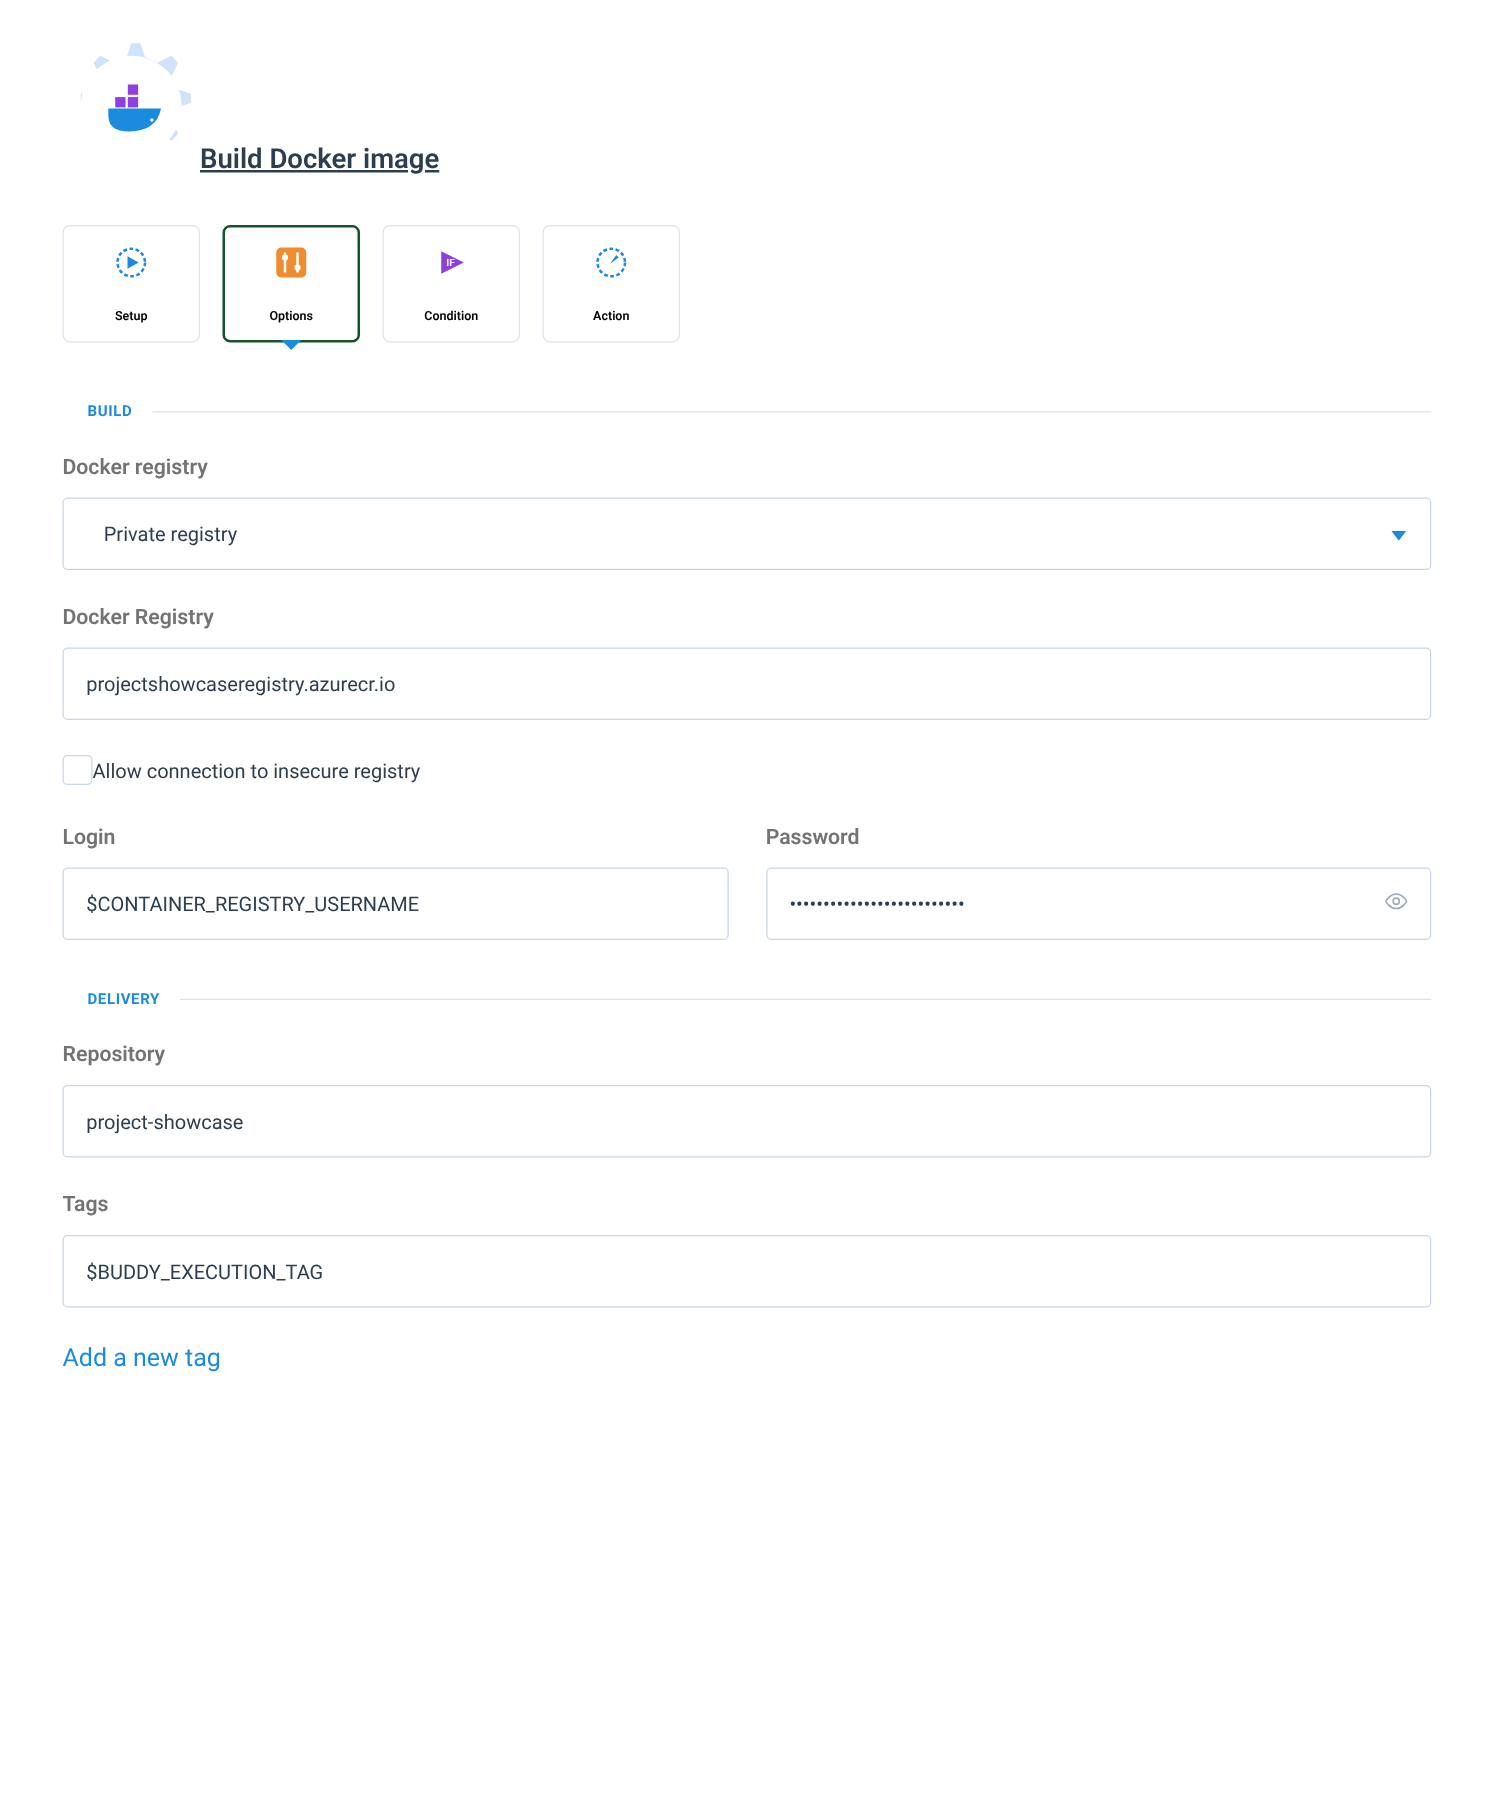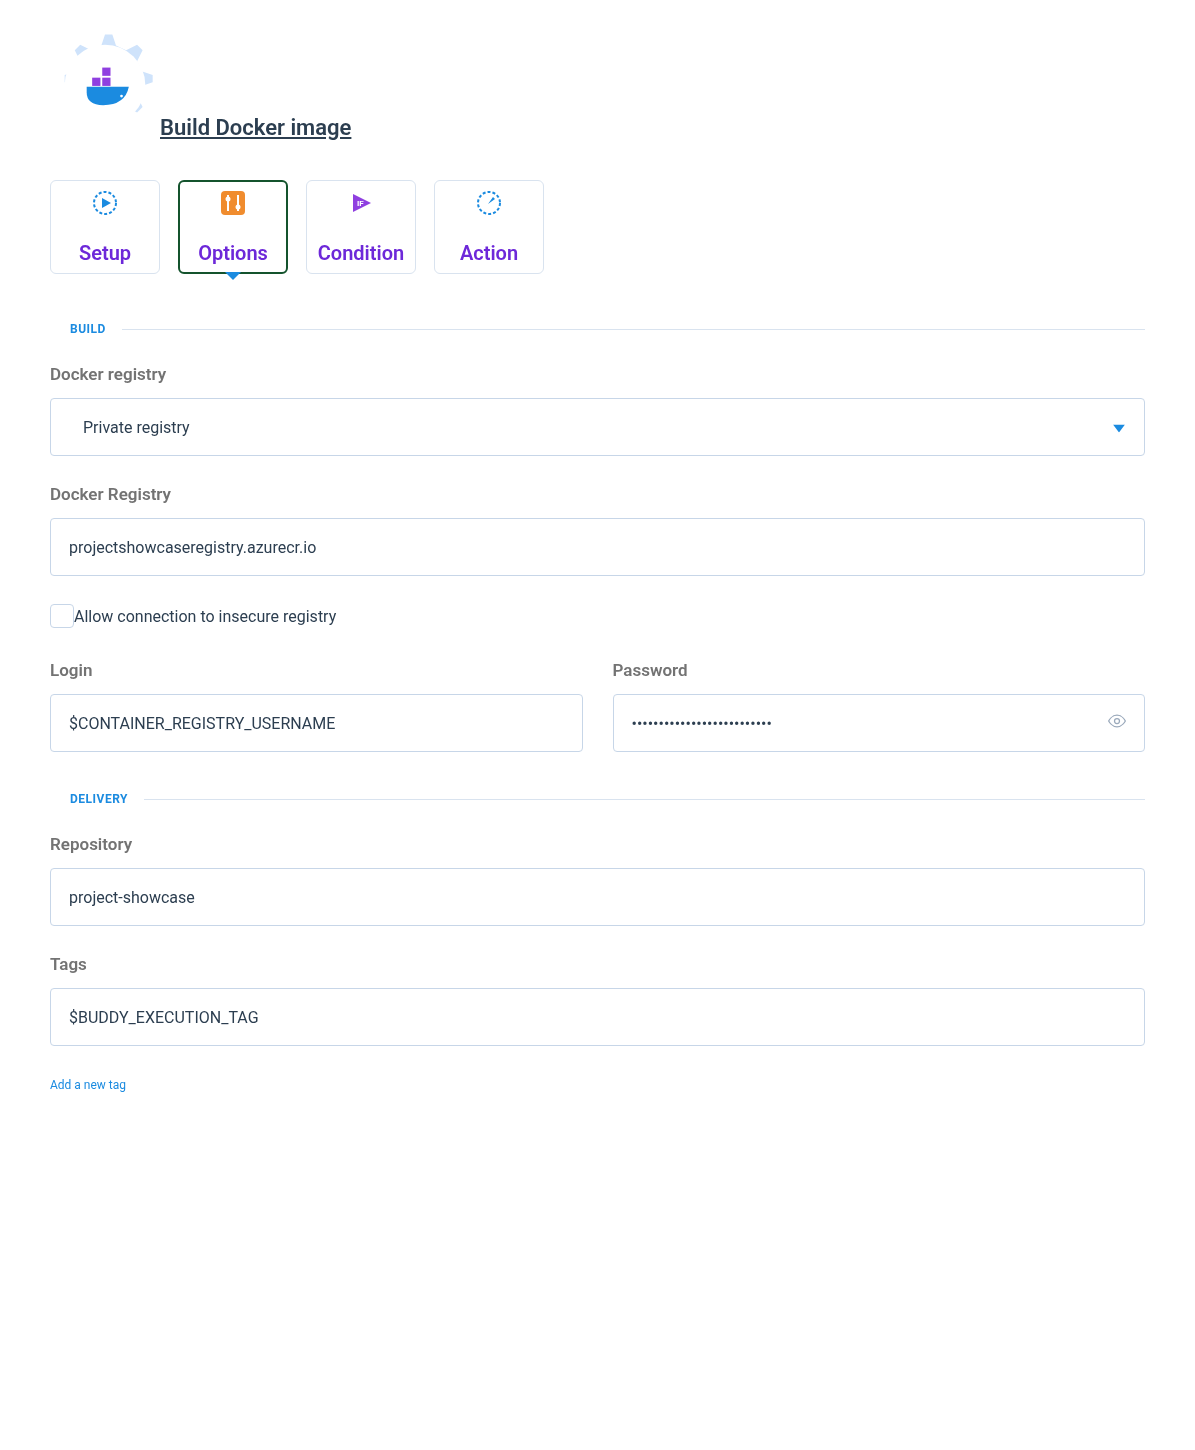--- a/index.html
+++ b/index.html
@@ -56,23 +56,23 @@
   left: 50%;
   transform: translateX(-50%);
   width: 0;
   height: 0;
   border-left: 8px solid transparent;
   border-right: 8px solid transparent;
   border-top: 8px solid #1b8be0;
 }
 .tab-icon { width: 28px; height: 28px; }
 .tab-label {
-  font-size: 20px;
+  font-size: 10px;
   font-weight: 600;
-  color: #6d28d9;
+  color: #000000;
 }
 .section-label {
   font-size: 12px;
   font-weight: 700;
   color: #1b8be0;
   letter-spacing: 0.5px;
   display: flex;
   align-items: center;
   gap: 16px;
   margin-bottom: 28px;
@@ -142,21 +142,21 @@
 .eye-icon {
   position: absolute;
   right: 18px;
   top: 50%;
   transform: translateY(-50%);
   cursor: pointer;
   color: #9aa9bb;
 }
 .add-link {
   color: #1b8be0;
-  font-size: 12px;
+  font-size: 20px;
   text-decoration: none;
   cursor: pointer;
 }
 </style>
 </head>
 <body>
 
 
 
 

